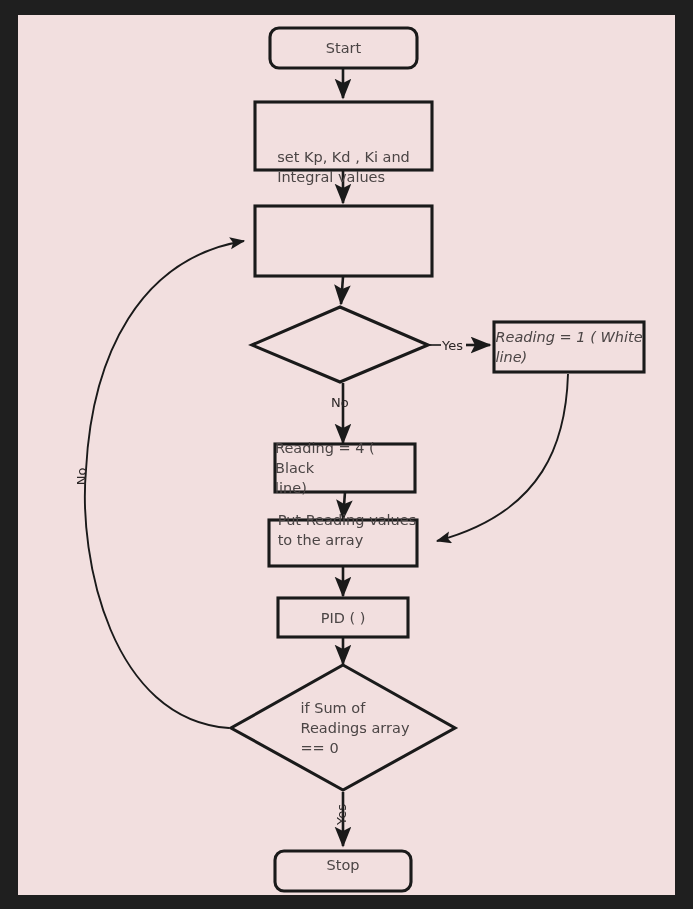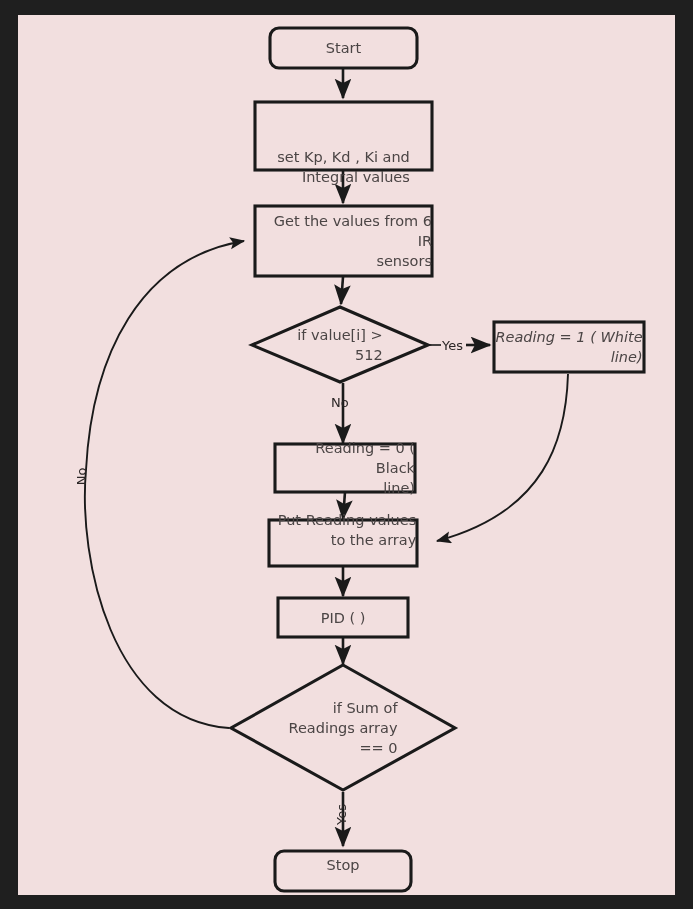--- a/index.html
+++ b/index.html
@@ -29,21 +29,21 @@
     top: 0;
     width: 693px;
     height: 909px;
     overflow: visible;
   }
   .node-text {
     position: absolute;
     display: flex;
     align-items: center;
     justify-content: center;
-    text-align: right;
+    text-align: left;
     color: #4b4545;
     font-size: 14.5px;
     line-height: 1.38;
     pointer-events: none;
     white-space: pre-line;
   }
   .edge-label {
     position: absolute;
     color: #2b2626;
     font-size: 13px;
@@ -115,32 +115,28 @@
 
       <polygon points="343,665 455,728 343,790 231,728"></polygon>
 
       <rect x="275" y="851" width="136" height="40" rx="9" ry="9"></rect>
     </g>
   </svg>
 
   <div class="node-text" style="left:270px; top:28px; width:147px; height:40px;">Start</div>
   <div class="node-text" style="left:255px; top:102px; width:177px; height:68px;margin-top:31px;">set Kp, Kd , Ki and
 Integral values</div>
-  <div class="node-text" style="left:255px; top:206px; width:177px; height:70px;">Get the values from 6 IR
-sensors</div>
-  <div class="node-text" style="left:272px; top:307px; width:136px; height:75px;">if value[i] &gt;
-512</div>
   <div class="node-text" style="left:494px; top:322px; width:150px; height:50px;font-style:italic;">Reading = 1 ( White
 line)</div>
-  <div class="node-text" style="left:275px; top:444px; width:140px; height:48px;">Reading = 0 ( Black
+  <div class="node-text" style="left:275px; top:444px; width:140px; height:48px;">Reading = 4 ( Black
 line)</div>
   <div class="node-text" style="left:269px; top:507px; width:156px; height:46px;">Put Reading values
 to the array</div>
   <div class="node-text" style="left:278px; top:598px; width:130px; height:39px;border-radius:17px;">PID ( )</div>
-  <div class="node-text" style="left:263px; top:665px; width:160px; height:125px;">if Sum of
+  <div class="node-text" style="left:275px; top:665px; width:160px; height:125px;">if Sum of
 Readings array
 == 0</div>
   <div class="node-text" style="left:275px; top:851px; width:136px; height:28px;">Stop</div>
 
   <div class="edge-label" style="left:442px; top:339px;">Yes</div>
   <div class="edge-label" style="left:331px; top:396px;">No</div>
   <div class="edge-label rot90" style="left:73px; top:470px;">No</div>
   <div class="edge-label rot90" style="left:331px; top:808px;">Yes</div>
 </div>
 

